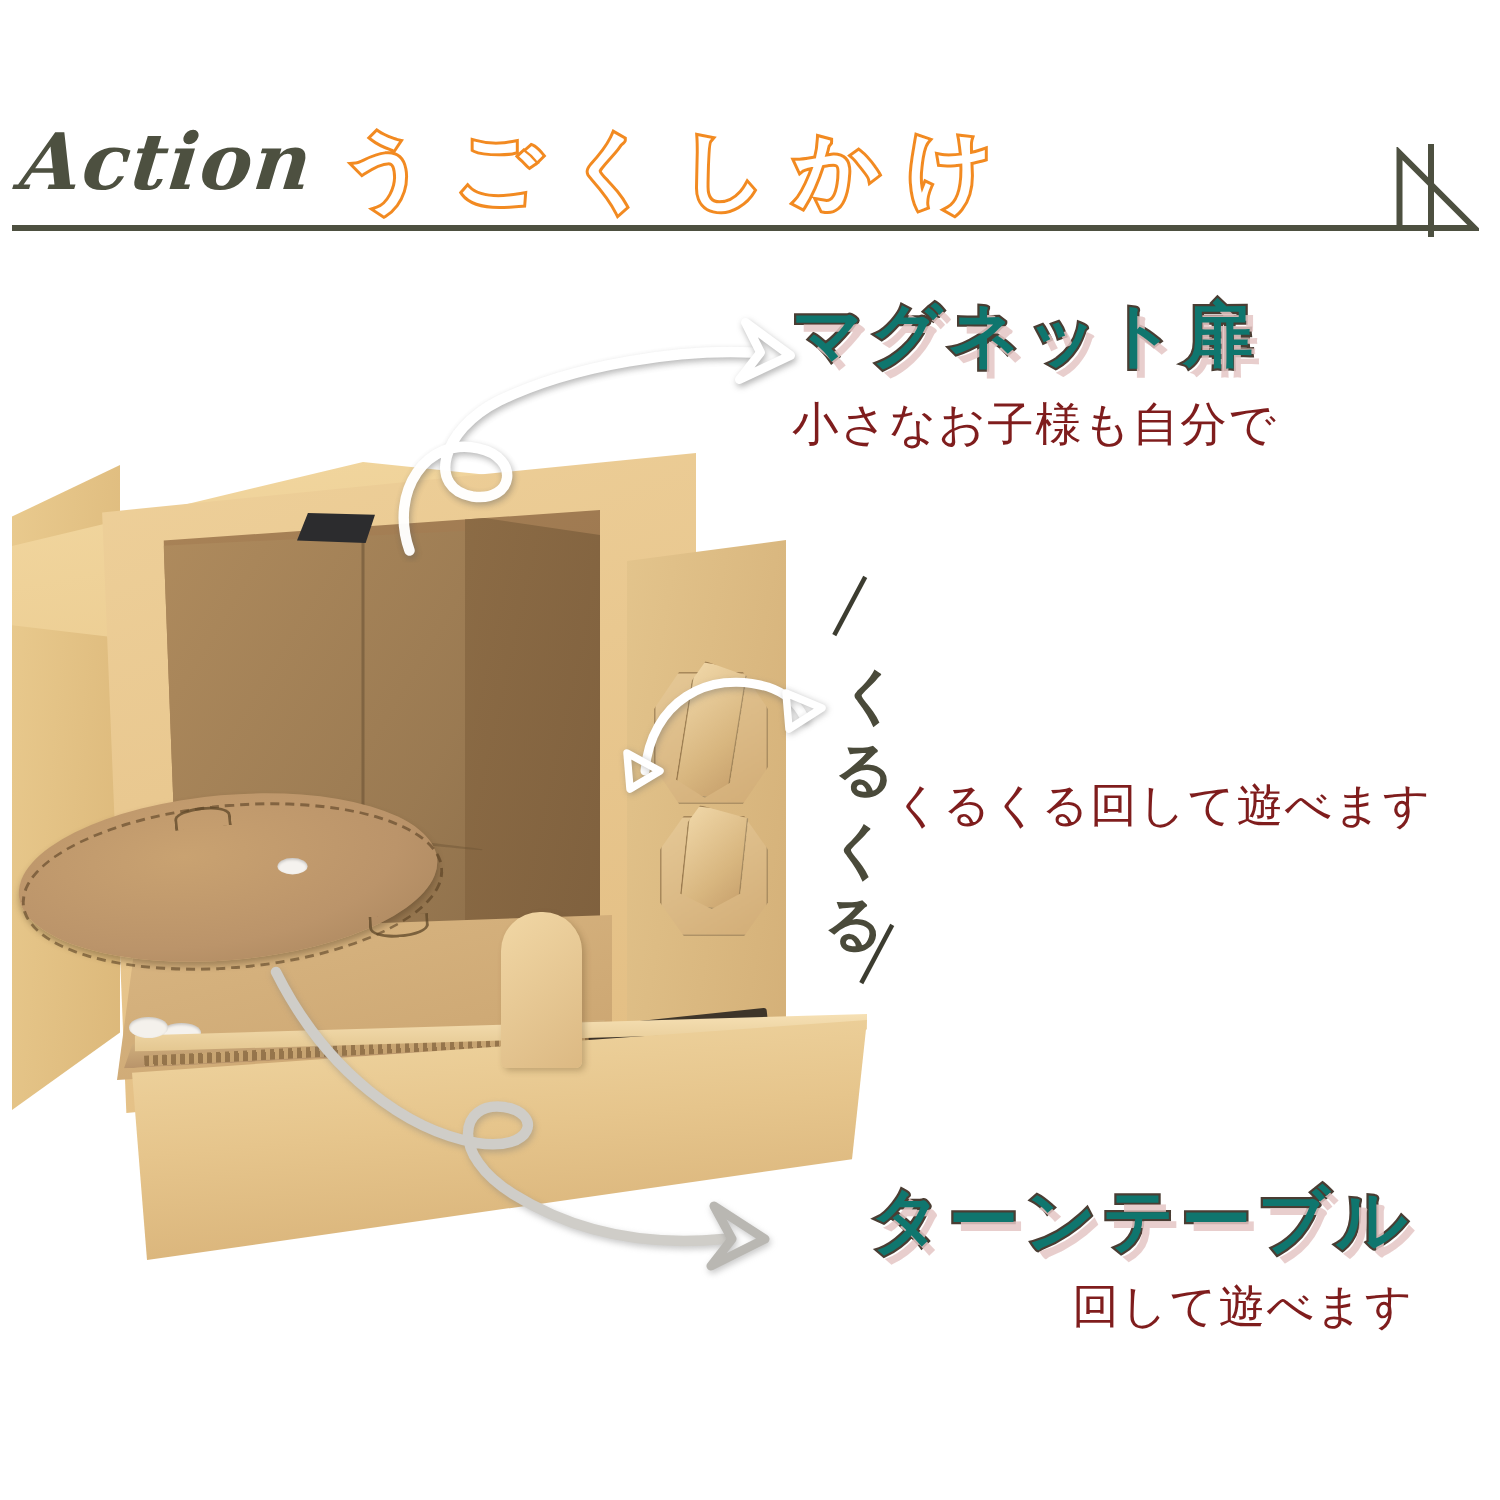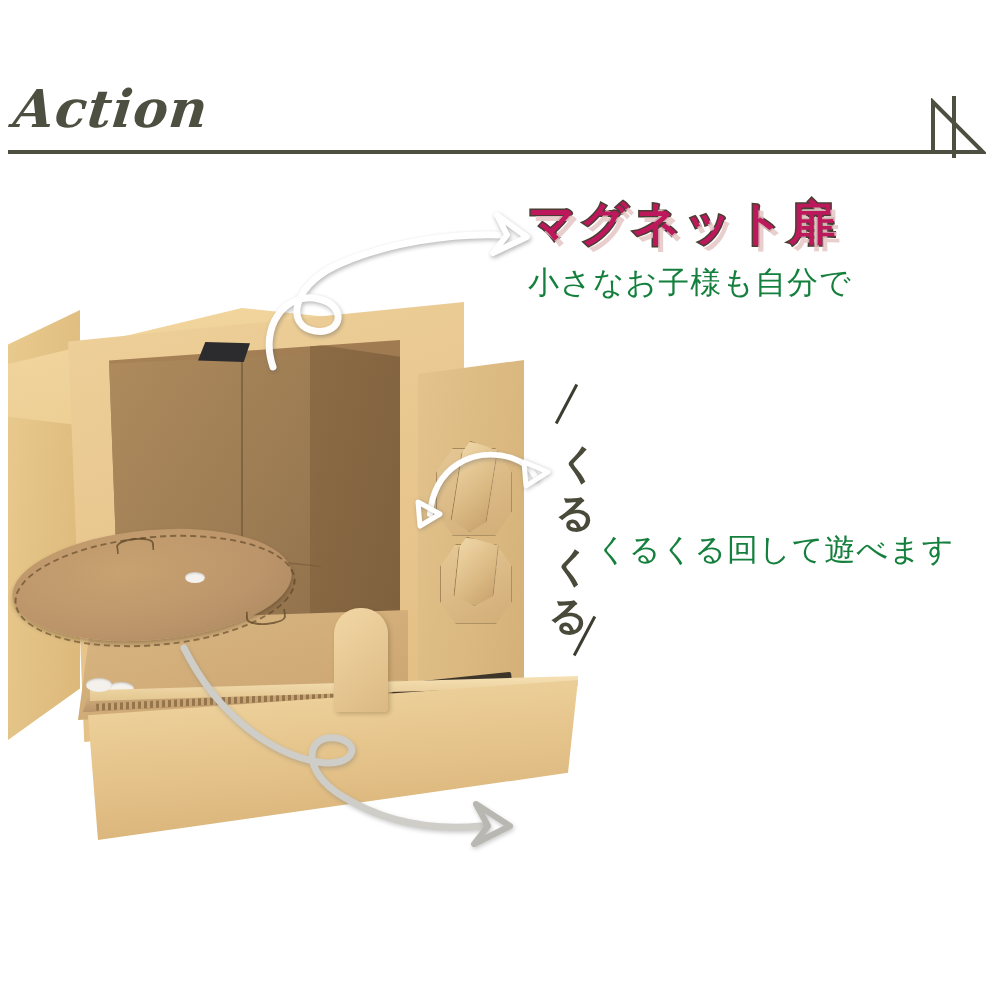--- a/index.html
+++ b/index.html
@@ -194,34 +194,34 @@
     clip-path:polygon(14% 0%,100% 6%,88% 100%,0% 92%);
   }
 
   
   .arrow-svg{position:absolute;pointer-events:none;}
 
   
   .ann{position:absolute;}
   .ann-title{
     font-size:47px;font-weight:700;letter-spacing:4px;
-    color:#be185d;white-space:nowrap;
+    color:#0f766e;white-space:nowrap;
     -webkit-text-stroke:3px #4a3d33;
     paint-order:stroke fill;
     text-shadow:5px 6px 0 rgba(228,198,196,.85);
   }
   .ann-sub{
-    font-size:31px;color:#15803d;letter-spacing:1px;white-space:nowrap;line-height:1.32;
+    font-size:31px;color:#7f1d1d;letter-spacing:1px;white-space:nowrap;line-height:1.32;
   }
 
   .ann-door{left:528px;top:192px;}
   .ann-door .ann-sub{margin-top:8px;text-align:center;}
 
   .ann-knob{left:596px;top:508px;}
-  .ann-knob .ann-sub{margin-top:22px;text-align:right;}
+  .ann-knob .ann-sub{margin-top:9px;text-align:right;}
 
   .ann-tt{left:580px;top:782px;}
   .ann-tt .ann-sub{margin-top:6px;text-align:right;}
 
   
   .vert-wrap{position:absolute;left:543px;top:392px;width:70px;height:250px;}
   .vert-text{
     position:absolute;left:6px;top:24px;
     writing-mode:vertical-rl;
     font-size:40px;font-weight:700;color:#4a4a3a;
@@ -237,20 +237,21 @@
 
 <div class="stage">
 
   <div class="header">
     <div class="hdr-rule"></div>
     <div class="hdr-tick"></div>
     <svg class="hdr-flag" viewBox="0 0 56 56">
       <polygon points="3,54 3,4 53,54" fill="none" stroke="#4d5040" stroke-width="4"></polygon>
     </svg>
     <div class="action-word">Action</div>
+    <div class="jp-title">うごくしかけ</div>
   </div>
 
   <div class="photo">
 
     <div class="box-left"></div>
     <div class="box-top"></div>
     <div class="box-front-frame"></div>
 
     <div class="cavity">
       <div class="cavity-back"></div>
@@ -312,14 +313,18 @@
 
   <div class="ann ann-door">
     <div class="ann-title">マグネット扉</div>
     <div class="ann-sub">小さなお子様も自分で</div>
   </div>
 
   <div class="ann ann-knob">
     <div class="ann-sub">くるくる回して遊べます</div>
   </div>
 
+  <div class="ann ann-tt">
+    <div class="ann-title">ターンテーブル</div>
+    <div class="ann-sub">回して遊べます</div>
+  </div>
 
 </div>
 
 </body></html>

